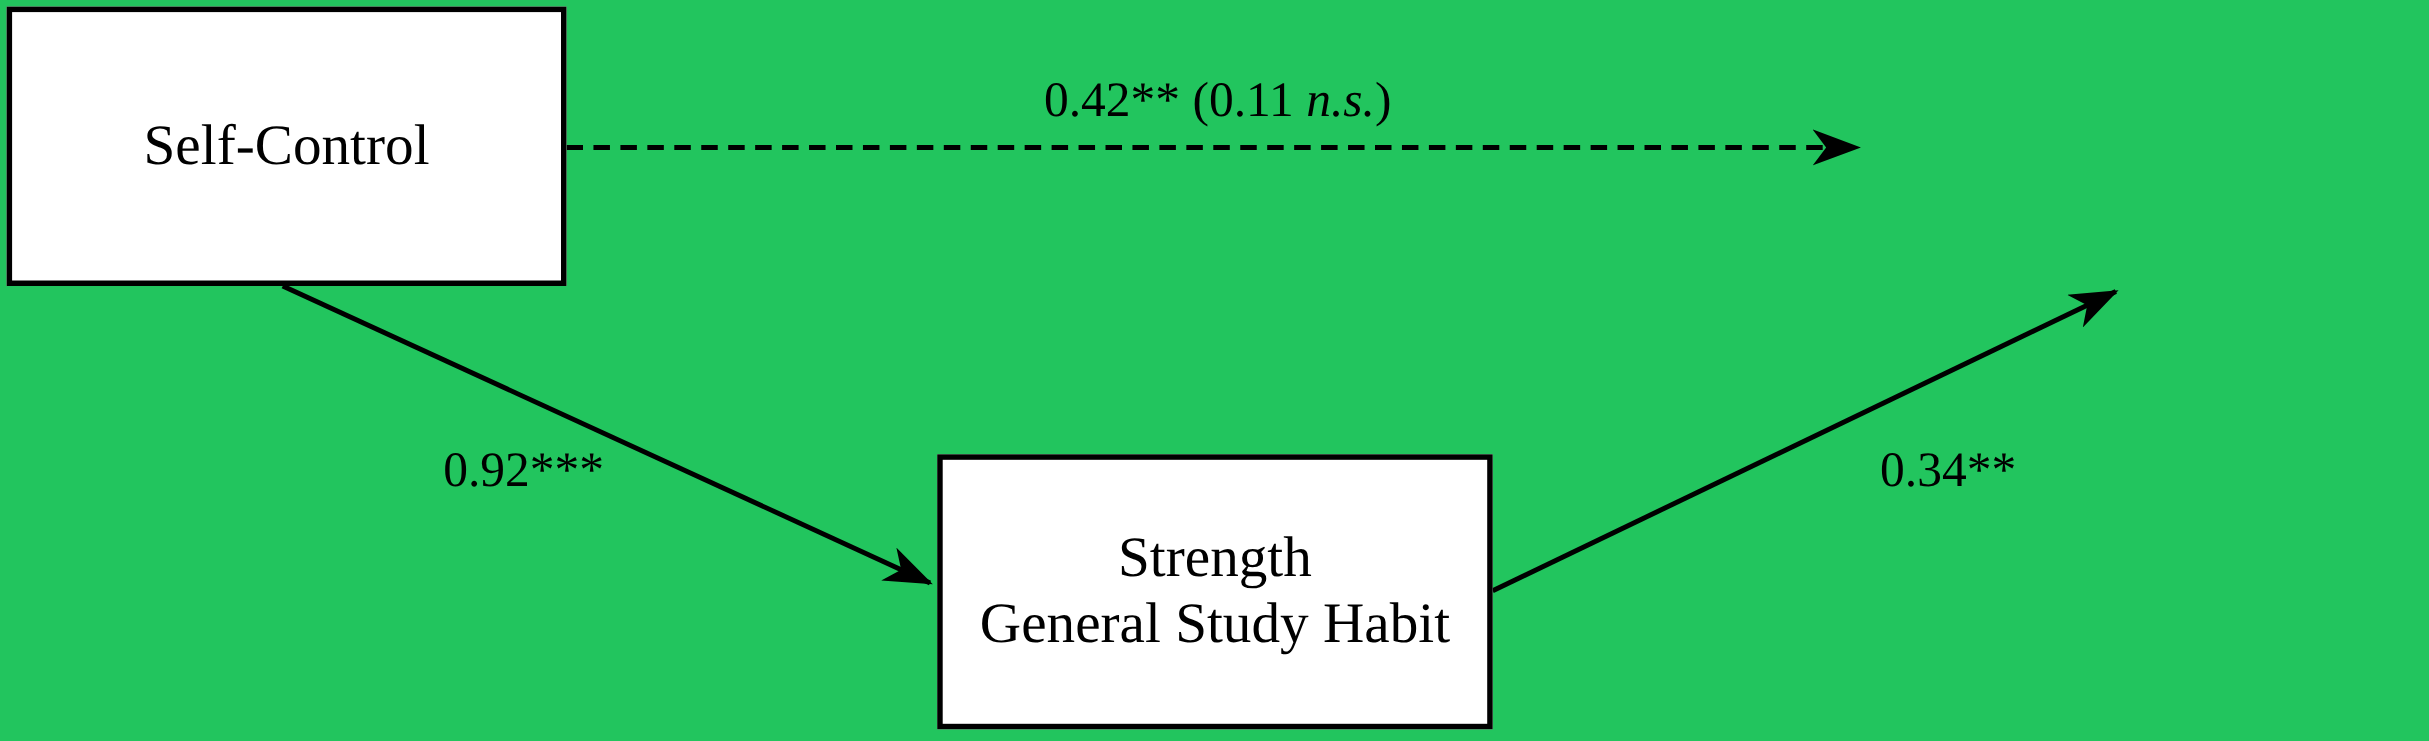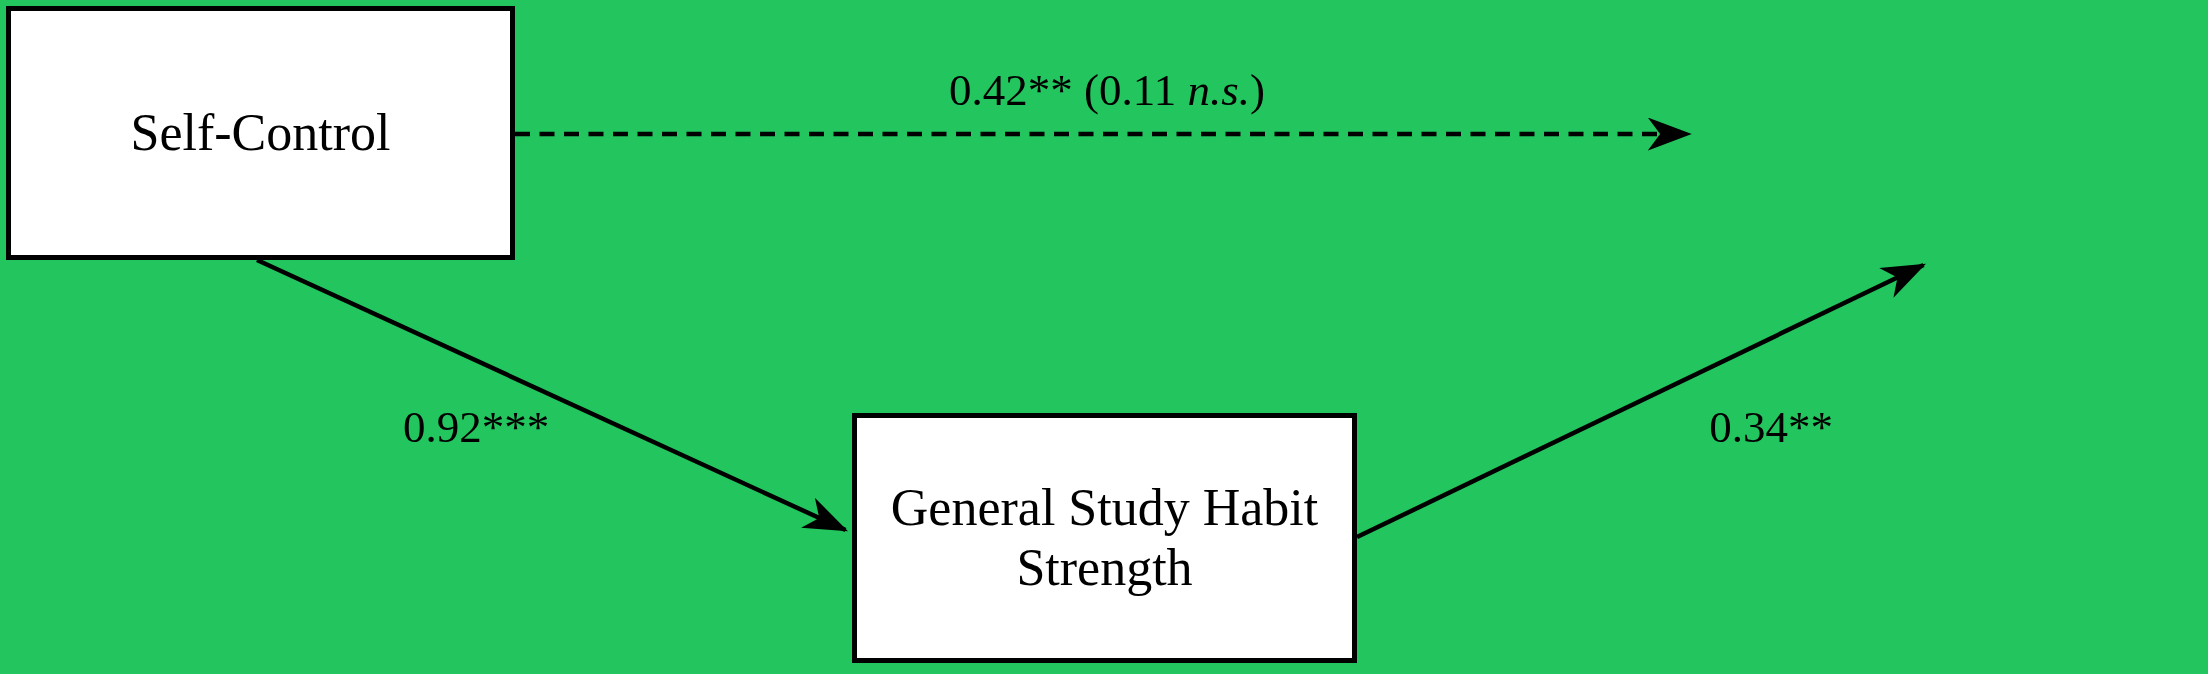--- a/index.html
+++ b/index.html
@@ -70,22 +70,22 @@
     <line x1="1357" y1="537" x2="1923.5" y2="265" marker-end="url(#arrowhead)"></line>
   </svg>
 
   <div class="node-box box-predictor">
     <span class="node-label">Self-Control</span>
   </div>
 
 
   <div class="node-box box-mediator">
     <span class="node-label">
+      <span style="display:block;">Strength</span>
       <span style="display:block;">General Study Habit</span>
-      <span style="display:block;">Strength</span>
     </span>
   </div>
 
   <div class="path-label lbl-direct">
     <span>0.42** (0.11 </span><span class="italic">n.s.</span><span>)</span>
   </div>
 
   <div class="path-label lbl-a">0.92***</div>
 
   <div class="path-label lbl-b">0.34**</div>

